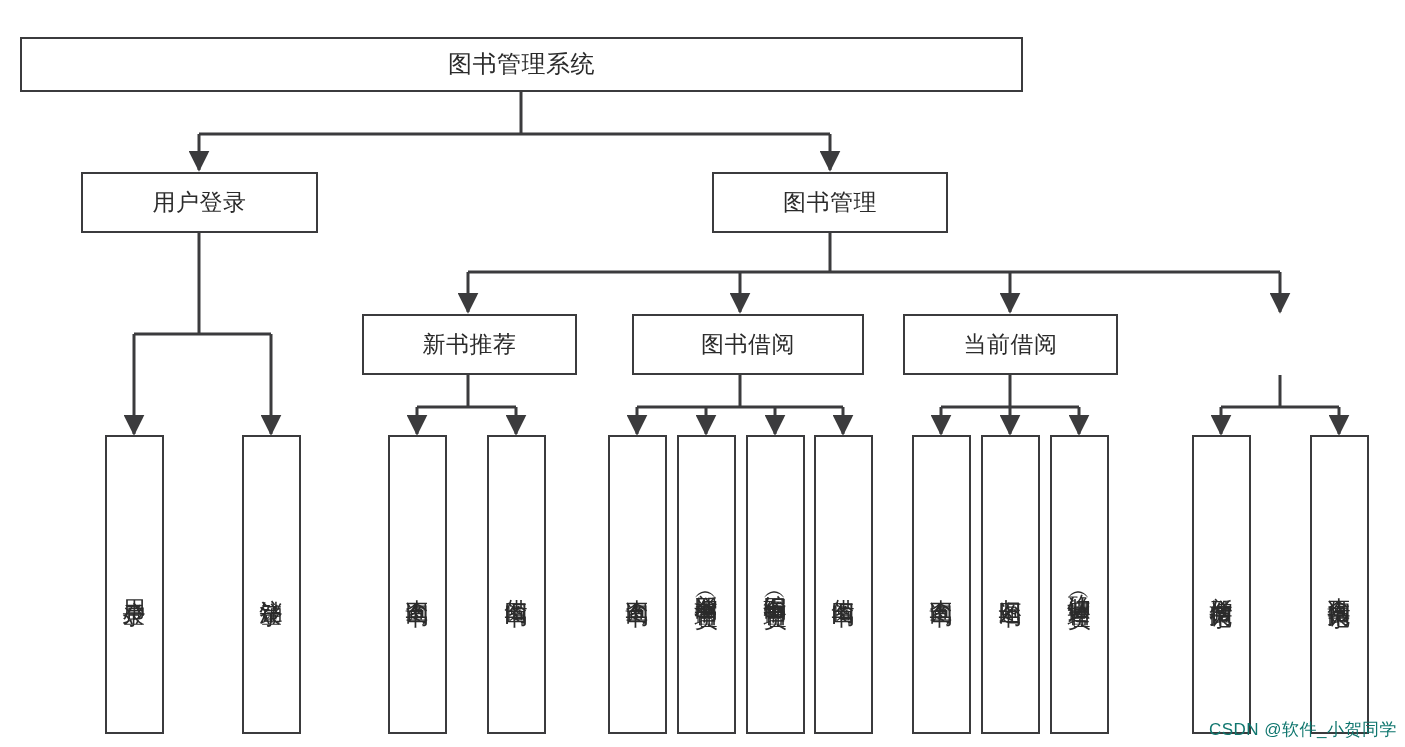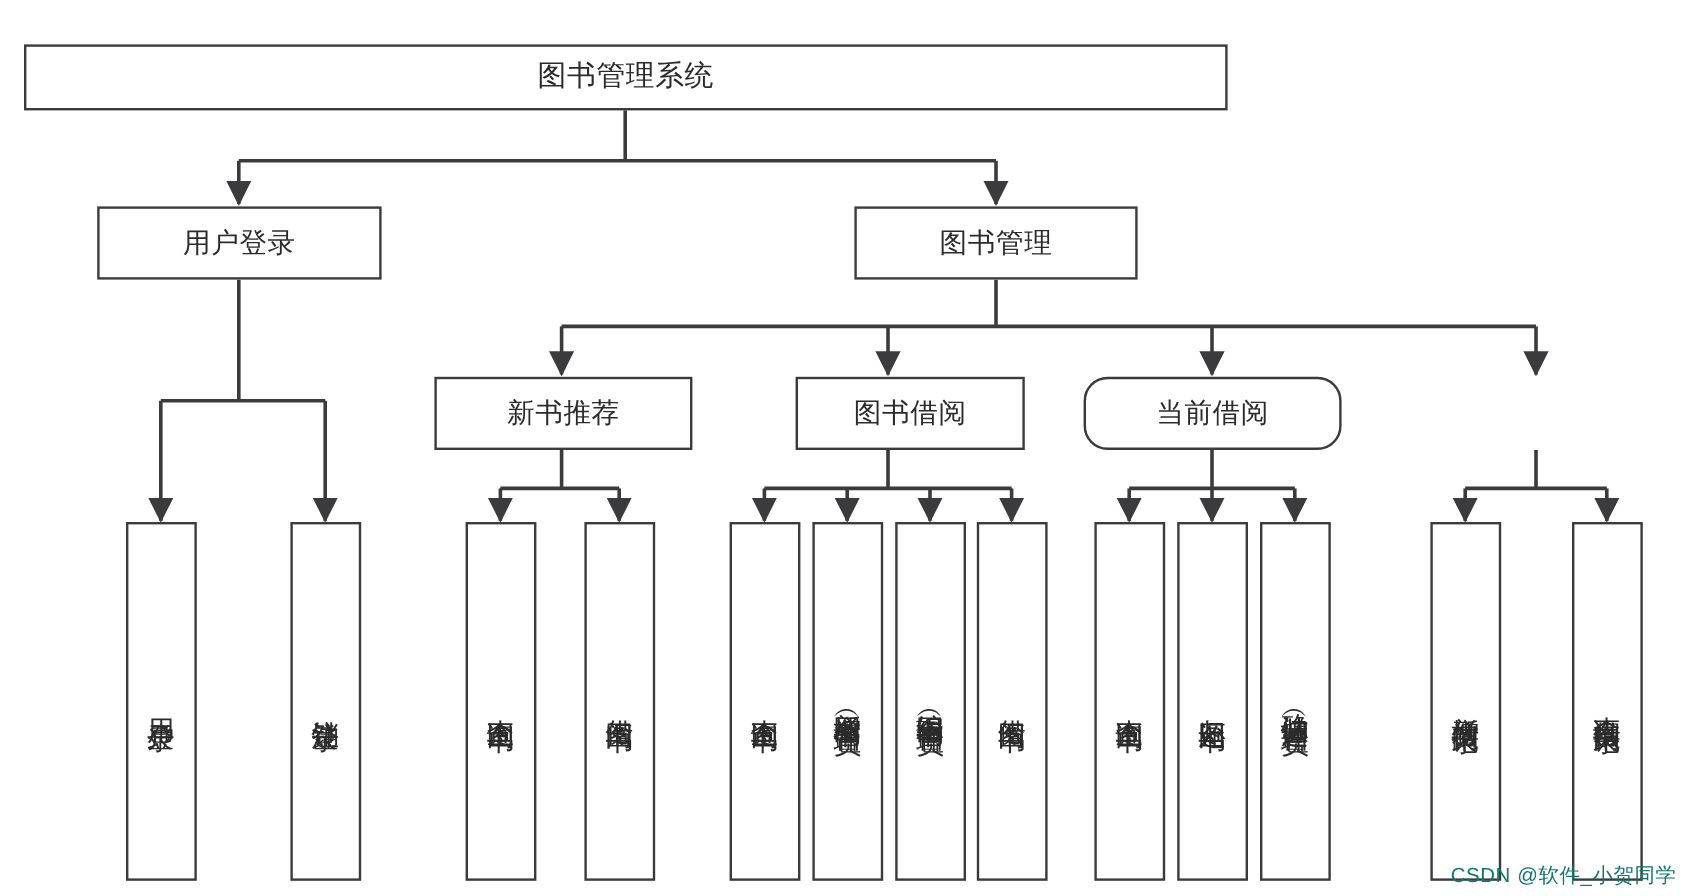--- a/index.html
+++ b/index.html
@@ -137,24 +137,24 @@
   <div class="node h" style="left:81px; top:172px; width:237px; height:61px;">
     <span class="lbl">用户登录</span>
   </div>
   <div class="node h" style="left:362px; top:314px; width:215px; height:61px;">
     <span class="lbl">新书推荐</span>
   </div>
 
   <div class="node h" style="left:712px; top:172px; width:236px; height:61px;">
     <span class="lbl">图书管理</span>
   </div>
-  <div class="node h" style="left:663px; top:314px; width:191px; height:61px;">
+  <div class="node h" style="left:632px; top:314px; width:232px; height:61px;">
     <span class="lbl">图书借阅</span>
   </div>
-  <div class="node h" style="left:903px; top:314px; width:215px; height:61px;border-radius:20px;">
+  <div class="node h" style="left:903px; top:314px; width:215px; height:61px;">
     <span class="lbl">当前借阅</span>
   </div>
 
   <div class="node v" style="left:105px; top:435px; width:59px; height:299px;">
     <span class="lbl">用户登录</span>
   </div>
   <div class="node v" style="left:242px; top:435px; width:59px; height:299px;">
     <span class="lbl">注销登录</span>
   </div>
 

